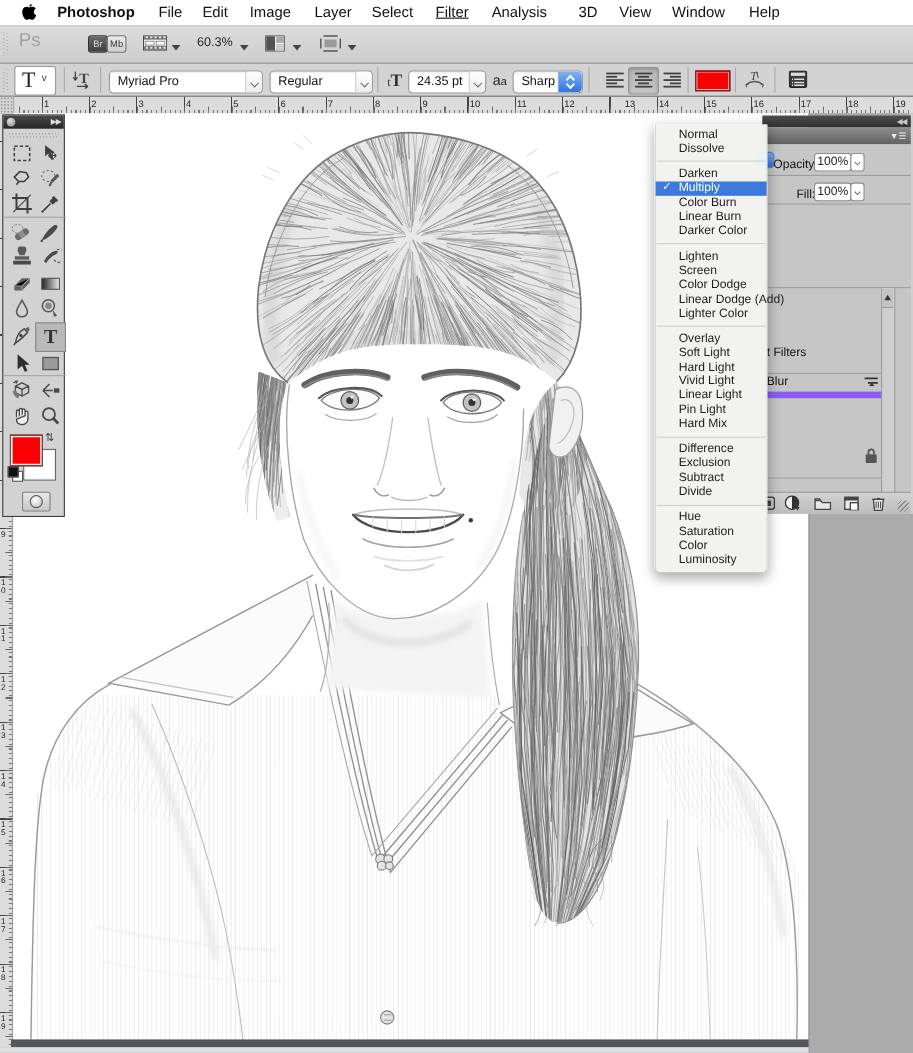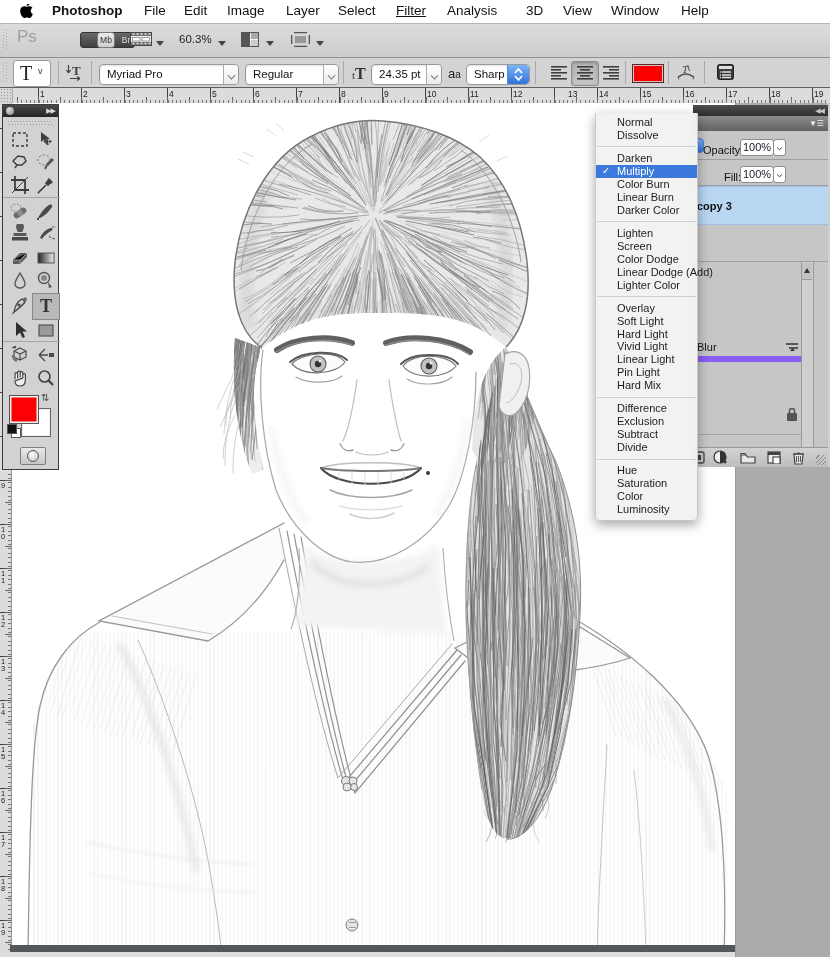--- a/index.html
+++ b/index.html
@@ -81,21 +81,21 @@
       <span style="left:396px;text-decoration:underline;">Filter</span>
       <span style="left:447px;">Analysis</span>
       <span style="left:526px;">3D</span>
       <span style="left:563px;">View</span>
       <span style="left:611px;">Window</span>
       <span style="left:681px;">Help</span>
     </div>
     <div id="appbar" class="abs">
       <div class="abs" style="left:3px;top:5px;width:4px;height:22px;background:repeating-linear-gradient(180deg,#aaa 0 1px,transparent 1px 3px),repeating-linear-gradient(180deg,#aaa 0 1px,transparent 1px 3px);background-size:1px 100%,1px 100%;background-position:0 0,3px 1px;background-repeat:no-repeat;"></div>
       <div class="abs" style="left:17px;top:3px;font-size:17px;font-weight:normal;color:#9f9f9f;">Ps</div>
-      <div class="abs" style="left:80px;top:8px;width:16px;height:14px;background:linear-gradient(#6a6a6a,#3f3f3f);border:1px solid #333;border-radius:3px;color:#ddd;font-size:8.5px;text-align:center;line-height:14px;padding-left:37px;">Br</div>
+      <div class="abs" style="left:80px;top:8px;width:16px;height:14px;background:linear-gradient(#6a6a6a,#3f3f3f);border:1px solid #333;border-radius:3px;color:#ddd;font-size:8.5px;text-align:center;line-height:14px;">Br</div>
       <div class="abs" style="left:97px;top:8px;width:16px;height:14px;background:linear-gradient(#e9e9e9,#cfcfcf);border:1px solid #777;border-radius:3px;color:#333;font-size:8.5px;text-align:center;line-height:14px;">Mb</div>
       <svg class="abs" style="left:130px;top:8px" width="22" height="16" viewBox="0 0 22 16">
         <rect x="0.5" y="0.5" width="21" height="13" fill="#f2f2f2" stroke="#4a4a4a"></rect>
         <rect x="1" y="1" width="20" height="3" fill="#6e6e6e"></rect>
         <rect x="1" y="10" width="20" height="3" fill="#6e6e6e"></rect>
         <path d="M2.5,2 h2 M6.5,2 h2 M10.5,2 h2 M14.5,2 h2 M18.5,2 h2 M2.5,11.5 h2 M6.5,11.5 h2 M10.5,11.5 h2 M14.5,11.5 h2 M18.5,11.5 h2" stroke="#e8e8e8" stroke-width="1.6"></path>
         <rect x="2.5" y="5.5" width="7.5" height="3.5" fill="#fff" stroke="#777" stroke-width="0.7"></rect>
         <rect x="12" y="5.5" width="7.5" height="3.5" fill="#fff" stroke="#777" stroke-width="0.7"></rect>
       </svg>
       <div class="abs" style="left:156px;top:17px;width:0;height:0;border-left:4px solid transparent;border-right:4px solid transparent;border-top:5px solid #444;"></div>
@@ -2053,27 +2053,27 @@
       </div>
       <div class="numbox" style="left:46px;top:23px;width:32px;">100%</div>
       <div class="vbtn2" style="left:79px;top:23px;"></div>
       <div class="psep" style="top:43px;"></div>
       <div class="prow" style="top:53px;">
         <span style="position:absolute;left:30px;top:2px;">Fill:</span>
       </div>
       <div class="numbox" style="left:46px;top:50px;width:32px;">100%</div>
       <div class="vbtn2" style="left:79px;top:50px;"></div>
       <div class="psep" style="top:69px;"></div>
-      <div class="abs" style="left:0;top:70px;width:100%;height:37px;background:#b9d6f3;border-top:1px solid #9dbfe2;border-bottom:1px solid #9dbfe2;">
-        <span style="position:absolute;left:3px;top:13px;font-weight:bold;">copy 3</span>
-      </div>
       <div class="psep" style="top:145px;"></div>
       <div class="abs" style="left:107px;top:146px;width:11px;height:186px;background:#cfcfcf;border:1px solid #9a9a9a;border-top:none;"></div>
       <div class="abs" style="left:108px;top:147px;width:10px;height:16px;background:#c3c3c3;border-bottom:1px solid #9a9a9a;">
         <div style="position:absolute;left:2px;top:5px;width:0;height:0;border-left:3px solid transparent;border-right:3px solid transparent;border-bottom:5px solid #333;"></div>
+      </div>
+      <div class="abs" style="left:0;top:187px;width:107px;height:36px;border-bottom:1px solid #a2a2a2;">
+        <span style="position:absolute;left:3px;top:12px;">t Filters</span>
       </div>
       <div class="abs" style="left:0;top:223px;width:107px;height:17px;border-bottom:6px solid #8b5cf6;">
         <span style="position:absolute;left:3px;top:2px;">Blur</span>
         <svg class="abs" style="left:91px;top:3px" width="14" height="11" viewBox="0 0 14 11">
           <path d="M1,2 H13 M4,6 H13" stroke="#333" stroke-width="1.5"></path>
           <path d="M5,9 l2.5,-3 l2.5,3 Z" fill="#333"></path>
         </svg>
       </div>
       <div class="abs" style="left:0;top:281px;width:107px;height:37px;border-bottom:1px solid #a2a2a2;">
         <svg class="abs" style="left:92px;top:10px" width="12" height="15" viewBox="0 0 12 15">

